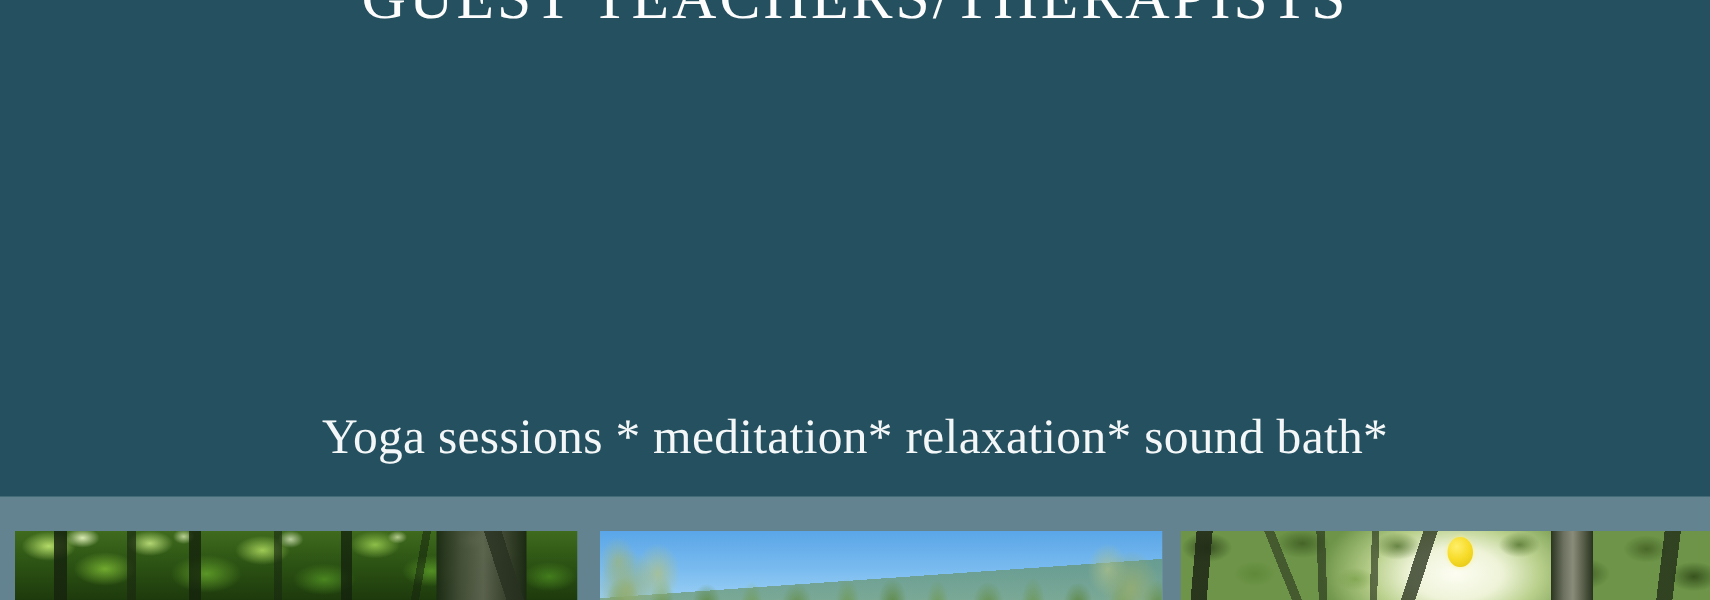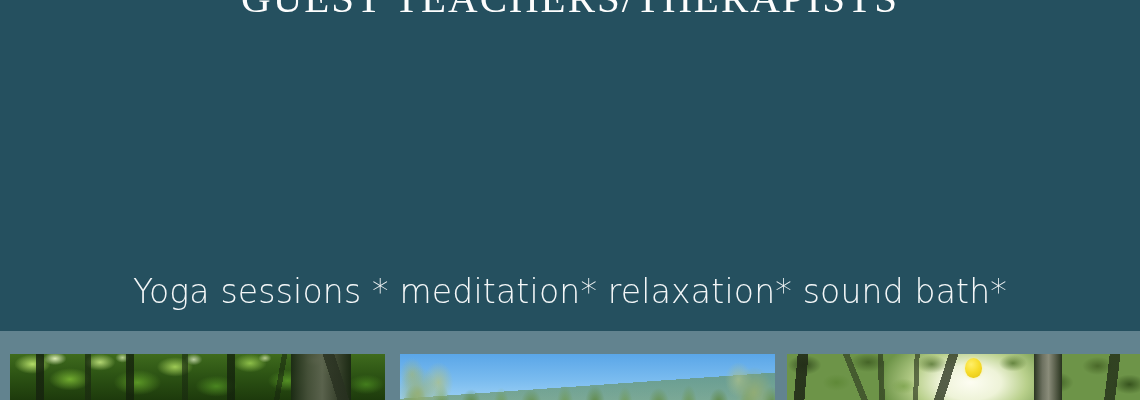--- a/index.html
+++ b/index.html
@@ -56,20 +56,21 @@
     color: #f4f7f8;
     font-family: "DejaVu Sans", "Liberation Sans", sans-serif;
     font-weight: 300;
     font-size: 33px;
     line-height: 56px;
     letter-spacing: 0.2px;
     white-space: pre;
   }
   .body-copy .line {
     display: block;
+    font-family: Liberation Serif, serif;
   }
 
   
   .band {
     position: absolute;
     left: 0;
     top: 331px;
     width: 1140px;
     height: 69px;
     background: #62838f;

